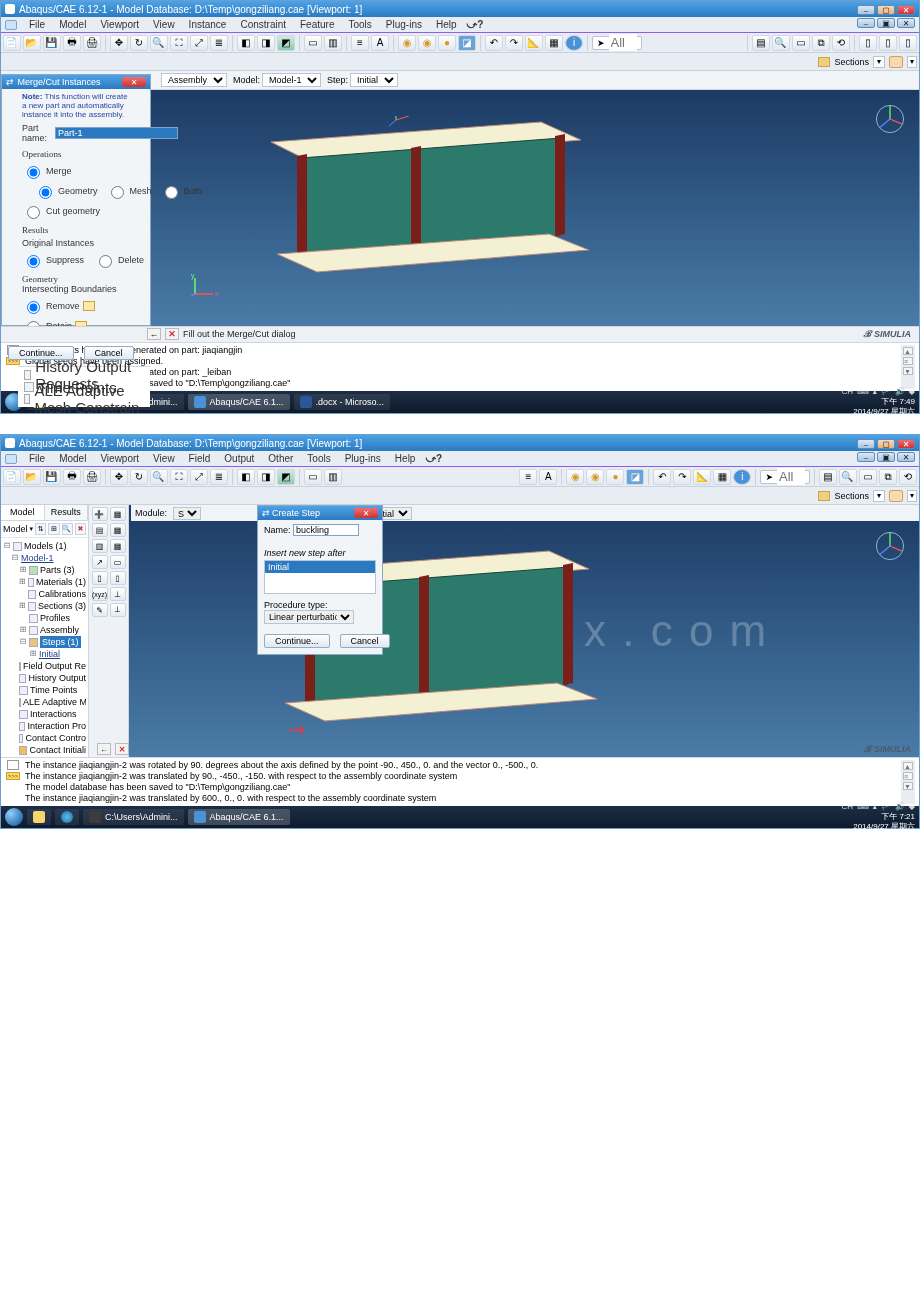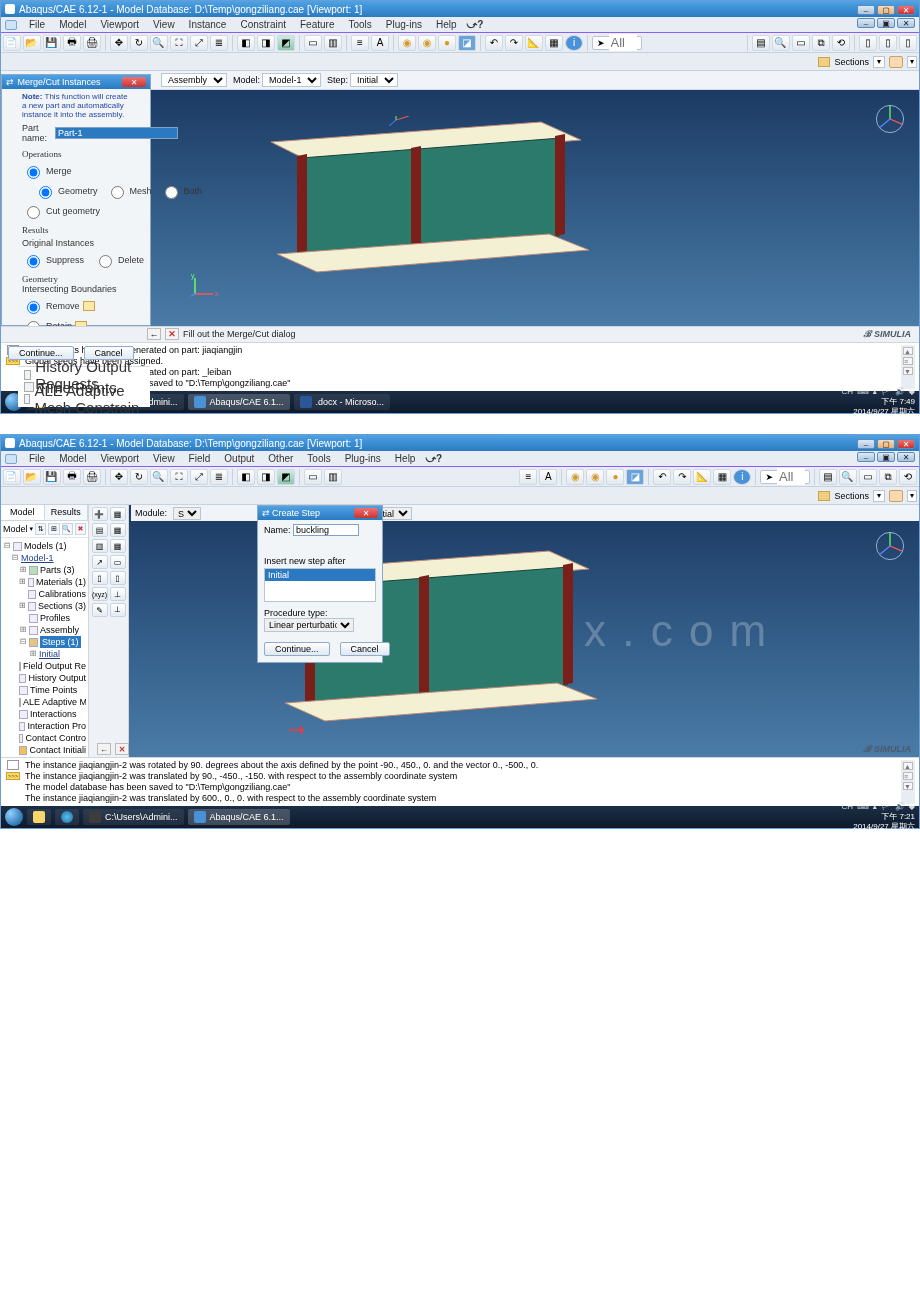--- a/index.html
+++ b/index.html
@@ -658,21 +658,21 @@
 
         <svg style="position:absolute; left:158px; top:218px;" width="20" height="14">
             <polyline points="2,7 16,7 13,3 16,7 13,11" stroke="#f33" fill="none" stroke-width="1.5"></polyline>
           </svg>
 
         <div class="stepdlg">
           <div class="dtitle"><span>⇄</span>&nbsp;<span>Create Step</span><span class="dclose">✕</span></div>
           <div class="body">
             <div><span>Name:</span>
               <input type="text" value="buckling" style=""></div>
-            <div style="margin-top:20px;">Insert new step after</div>
+            <div style="margin-top:12px;font-style:italic;">Insert new step after</div>
             <div class="listbox">
               <div class="opt sel">Initial</div>
             </div>
             <div style="margin-top:6px;"><span>Procedure type:</span>
               <select class="proc"><option>Linear perturbation</option></select></div>
           </div>
           <div class="dbtns">
             <button>Continue...</button>
             <button>Cancel</button>
           </div>

